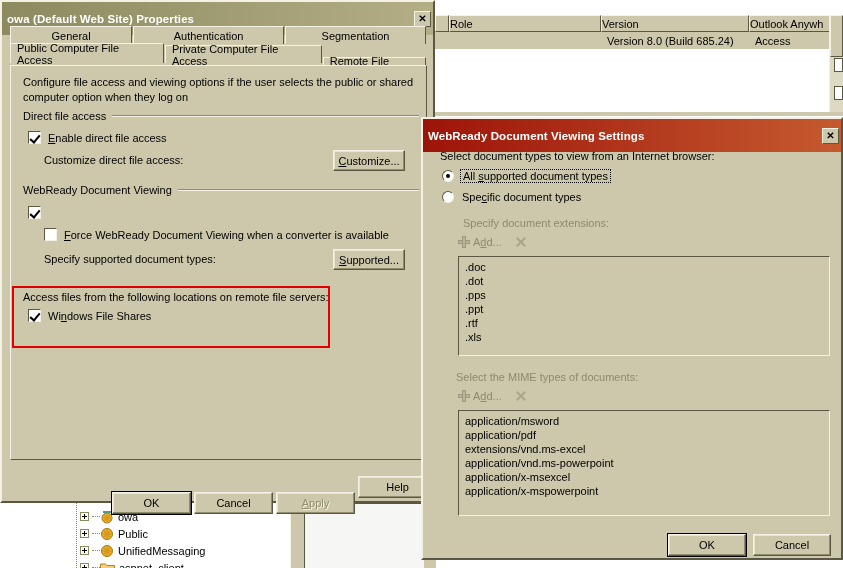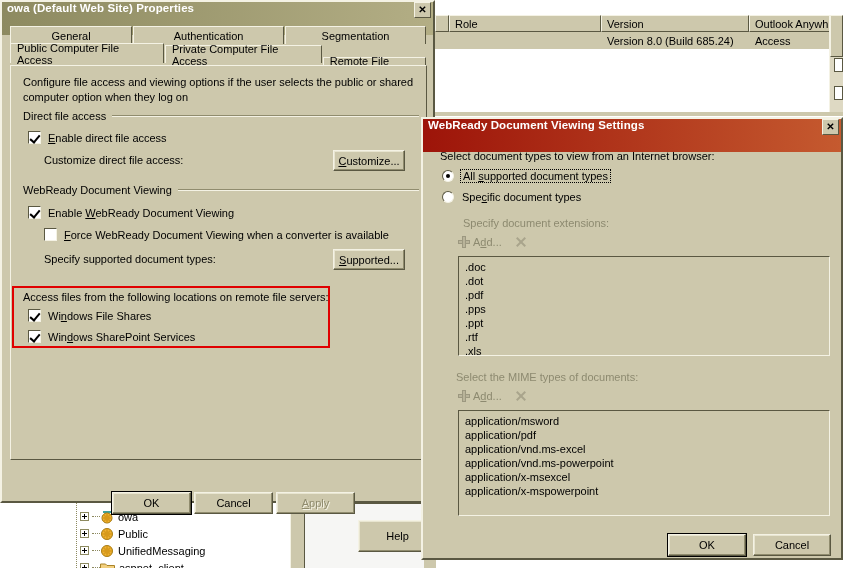--- a/index.html
+++ b/index.html
@@ -6,21 +6,21 @@
   html,body{margin:0;padding:0;}
   body{
     width:843px;height:568px;overflow:hidden;position:relative;
     background:#ffffff;
     font-family:"Liberation Sans","DejaVu Sans",sans-serif;
     font-size:11px;color:#000;
     -webkit-font-smoothing:none;
   }
   .win{position:absolute;background:#cdc8ac;box-sizing:border-box;}
   .titlebar{
-    height:33px;display:flex;align-items:flex-start;
+    height:33px;display:flex;align-items:center;
     padding:0 2px 0 5px;color:#fff;font-weight:bold;font-size:11.5px;
     letter-spacing:.1px;
   }
   .titlebar.inactive{background:linear-gradient(to right,#8d8a60,#b3ae85);}
   .titlebar.active{background:linear-gradient(to right,#9d1409,#c55a2f);}
   .title-text{flex:1;white-space:nowrap;overflow:hidden;text-shadow:none;}
   .closebtn{
     width:15px;height:14px;background:#cdc8ac;
     border-top:1px solid #f4f2e4;border-left:1px solid #f4f2e4;
     border-right:1px solid #5a5842;border-bottom:1px solid #5a5842;
@@ -64,21 +64,21 @@
             border-bottom:1px solid #f4f2e4;}
   .focusrect{border:1px dotted #000;padding:0 2px;}
 
   
   #mmc-bg{position:absolute;left:0;top:0;width:843px;height:568px;background:#fff;}
   #result-pane{position:absolute;left:435px;top:15px;width:408px;height:97px;background:#fff;}
   .col-head{
     height:17px;background:#cdc8ac;box-sizing:border-box;
     border-top:1px solid #f4f2e4;border-left:1px solid #f4f2e4;
     border-right:1px solid #5a5842;border-bottom:1px solid #5a5842;
-    display:flex;align-items:center;padding-left:5px;font-size:11px;
+    display:flex;align-items:center;font-size:11px;
   }
   .grid-row{display:flex;align-items:center;height:17px;background:#cdc8ac;font-size:11px;}
   .grid-cell{padding-left:6px;overflow:hidden;white-space:nowrap;box-sizing:border-box;}
 
   
   .vscroll{
     position:absolute;width:13px;background:#ded9c3;
     border-left:1px solid #f4f2e4;
   }
   .vscroll .thumb{
@@ -279,49 +279,44 @@
       <div class="btn" style="position:absolute;left:322px;top:84px;width:72px;height:21px;">
           <span><u>C</u>ustomize...</span>
         </div>
 
       <div class="row" style="position:absolute;left:12px;top:118px;width:396px;">
         <span>WebReady Document Viewing</span>
         <span class="grp-line"></span>
       </div>
       <div class="row" style="position:absolute;left:17px;top:140px;gap:7px;">
         <span class="chk on"></span>
-        <span>Enable <u>W</u>ebReady Document Viewing</span>
       </div>
       <div class="row" style="position:absolute;left:33px;top:162px;gap:7px;">
         <span class="chk"></span>
         <span><u>F</u>orce WebReady Document Viewing when a converter is available</span>
       </div>
       <div style="position:absolute;left:33px;top:187px;">Specify supported document types:</div>
       <div class="btn" style="position:absolute;left:322px;top:183px;width:72px;height:21px;">
           <span><u>S</u>upported...</span>
         </div>
 
       <div class="redbox" style="left:1px;top:220px;width:318px;height:62px;"></div>
       <div style="position:absolute;left:12px;top:225px;">Access files from the following locations on remote file servers:</div>
       <div class="row" style="position:absolute;left:17px;top:243px;gap:7px;">
         <span class="chk on"></span>
         <span>Wi<u>n</u>dows File Shares</span>
       </div>
-      <div class="row" style="position:absolute;left:17px;top:264px;gap:7px;">
-        <span class="chk on"></span>
-        <span>Win<u>d</u>ows SharePoint Services</span>
-      </div>
     </div>
 
     <div class="btn default" style="position:absolute;left:110px;top:472px;width:79px;height:22px;">OK</div>
     <div class="btn" style="position:absolute;left:192px;top:472px;width:79px;height:22px;">Cancel</div>
     <div class="btn disabled" style="position:absolute;left:274px;top:472px;width:79px;height:22px;">
         <span><u>A</u>pply</span>
       </div>
-    <div class="btn" style="position:absolute;left:356px;top:500px;width:79px;height:32px;">Help</div>
+    <div class="btn" style="position:absolute;left:356px;top:456px;width:79px;height:22px;">Help</div>
   </div>
 </div>
 
 <div class="win" id="dlg2">
   <div class="titlebar active">
     <span class="title-text">WebReady Document Viewing Settings</span>
     <span class="closebtn">✕</span>
   </div>
 
   <div style="position:absolute;left:0;top:18px;right:0;bottom:0;">
@@ -338,37 +333,36 @@
 
     <div class="dim" style="position:absolute;left:40px;top:80px;text-align:center;">Specify document extensions:</div>
     <div class="addbtn" style="position:absolute;left:35px;top:99px;">
       <span class="plus"></span>
       <span>A<u>d</u>d...</span>
       <span class="xmark" style="margin-left:10px;"></span>
     </div>
     <div class="listbox" style="position:absolute;left:35px;top:119px;width:372px;height:100px;">
       <div>.doc</div>
       <div>.dot</div>
-      <div>.pdf</div>
       <div>.pps</div>
       <div>.ppt</div>
       <div>.rtf</div>
       <div>.xls</div>
     </div>
 
     <div class="dim" style="position:absolute;left:33px;top:234px;">Select the MIME types of documents:</div>
     <div class="addbtn" style="position:absolute;left:35px;top:253px;">
       <span class="plus"></span>
       <span>A<u>d</u>d...</span>
       <span class="xmark" style="margin-left:10px;"></span>
     </div>
     <div class="listbox" style="position:absolute;left:35px;top:273px;width:372px;height:106px;">
       <div>application/msword</div>
       <div>application/pdf</div>
-      <div>application/vnd.ms-excel</div>
+      <div>extensions/vnd.ms-excel</div>
       <div>application/vnd.ms-powerpoint</div>
       <div>application/x-msexcel</div>
       <div>application/x-mspowerpoint</div>
     </div>
 
     <div class="btn default" style="position:absolute;left:245px;top:397px;width:78px;height:22px;">OK</div>
     <div class="btn" style="position:absolute;left:330px;top:397px;width:78px;height:22px;">Cancel</div>
   </div>
 </div>
 

